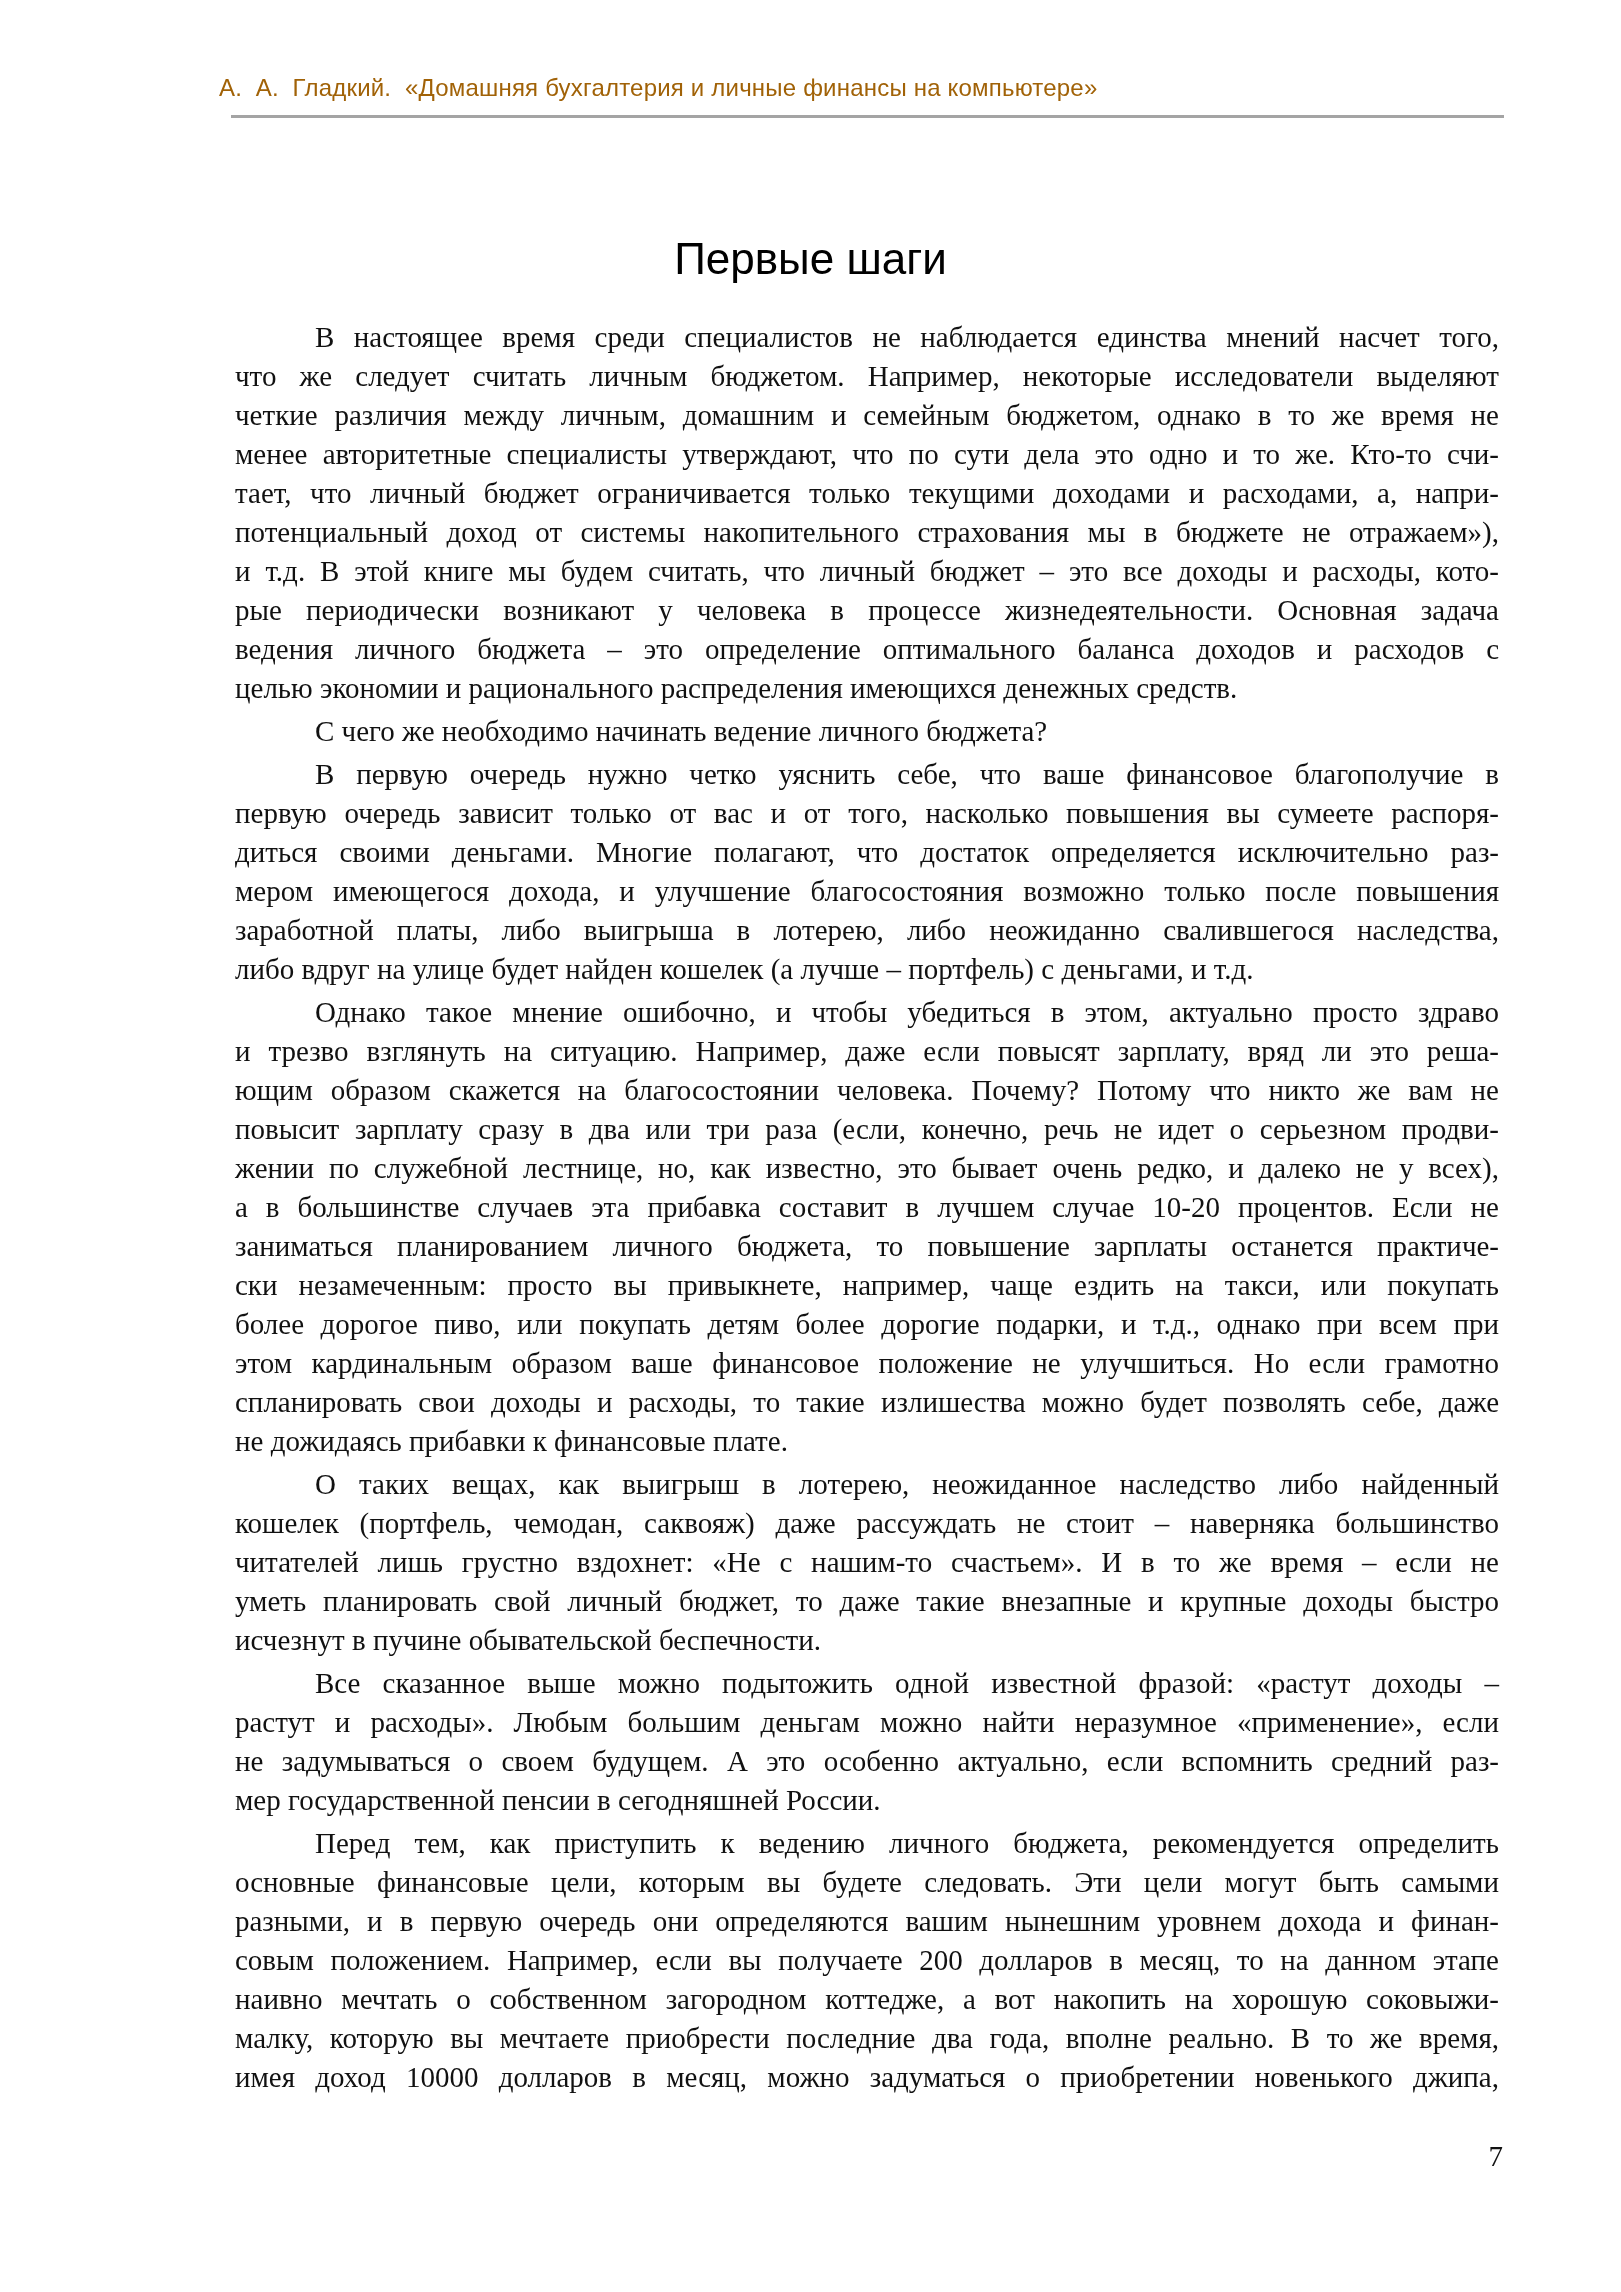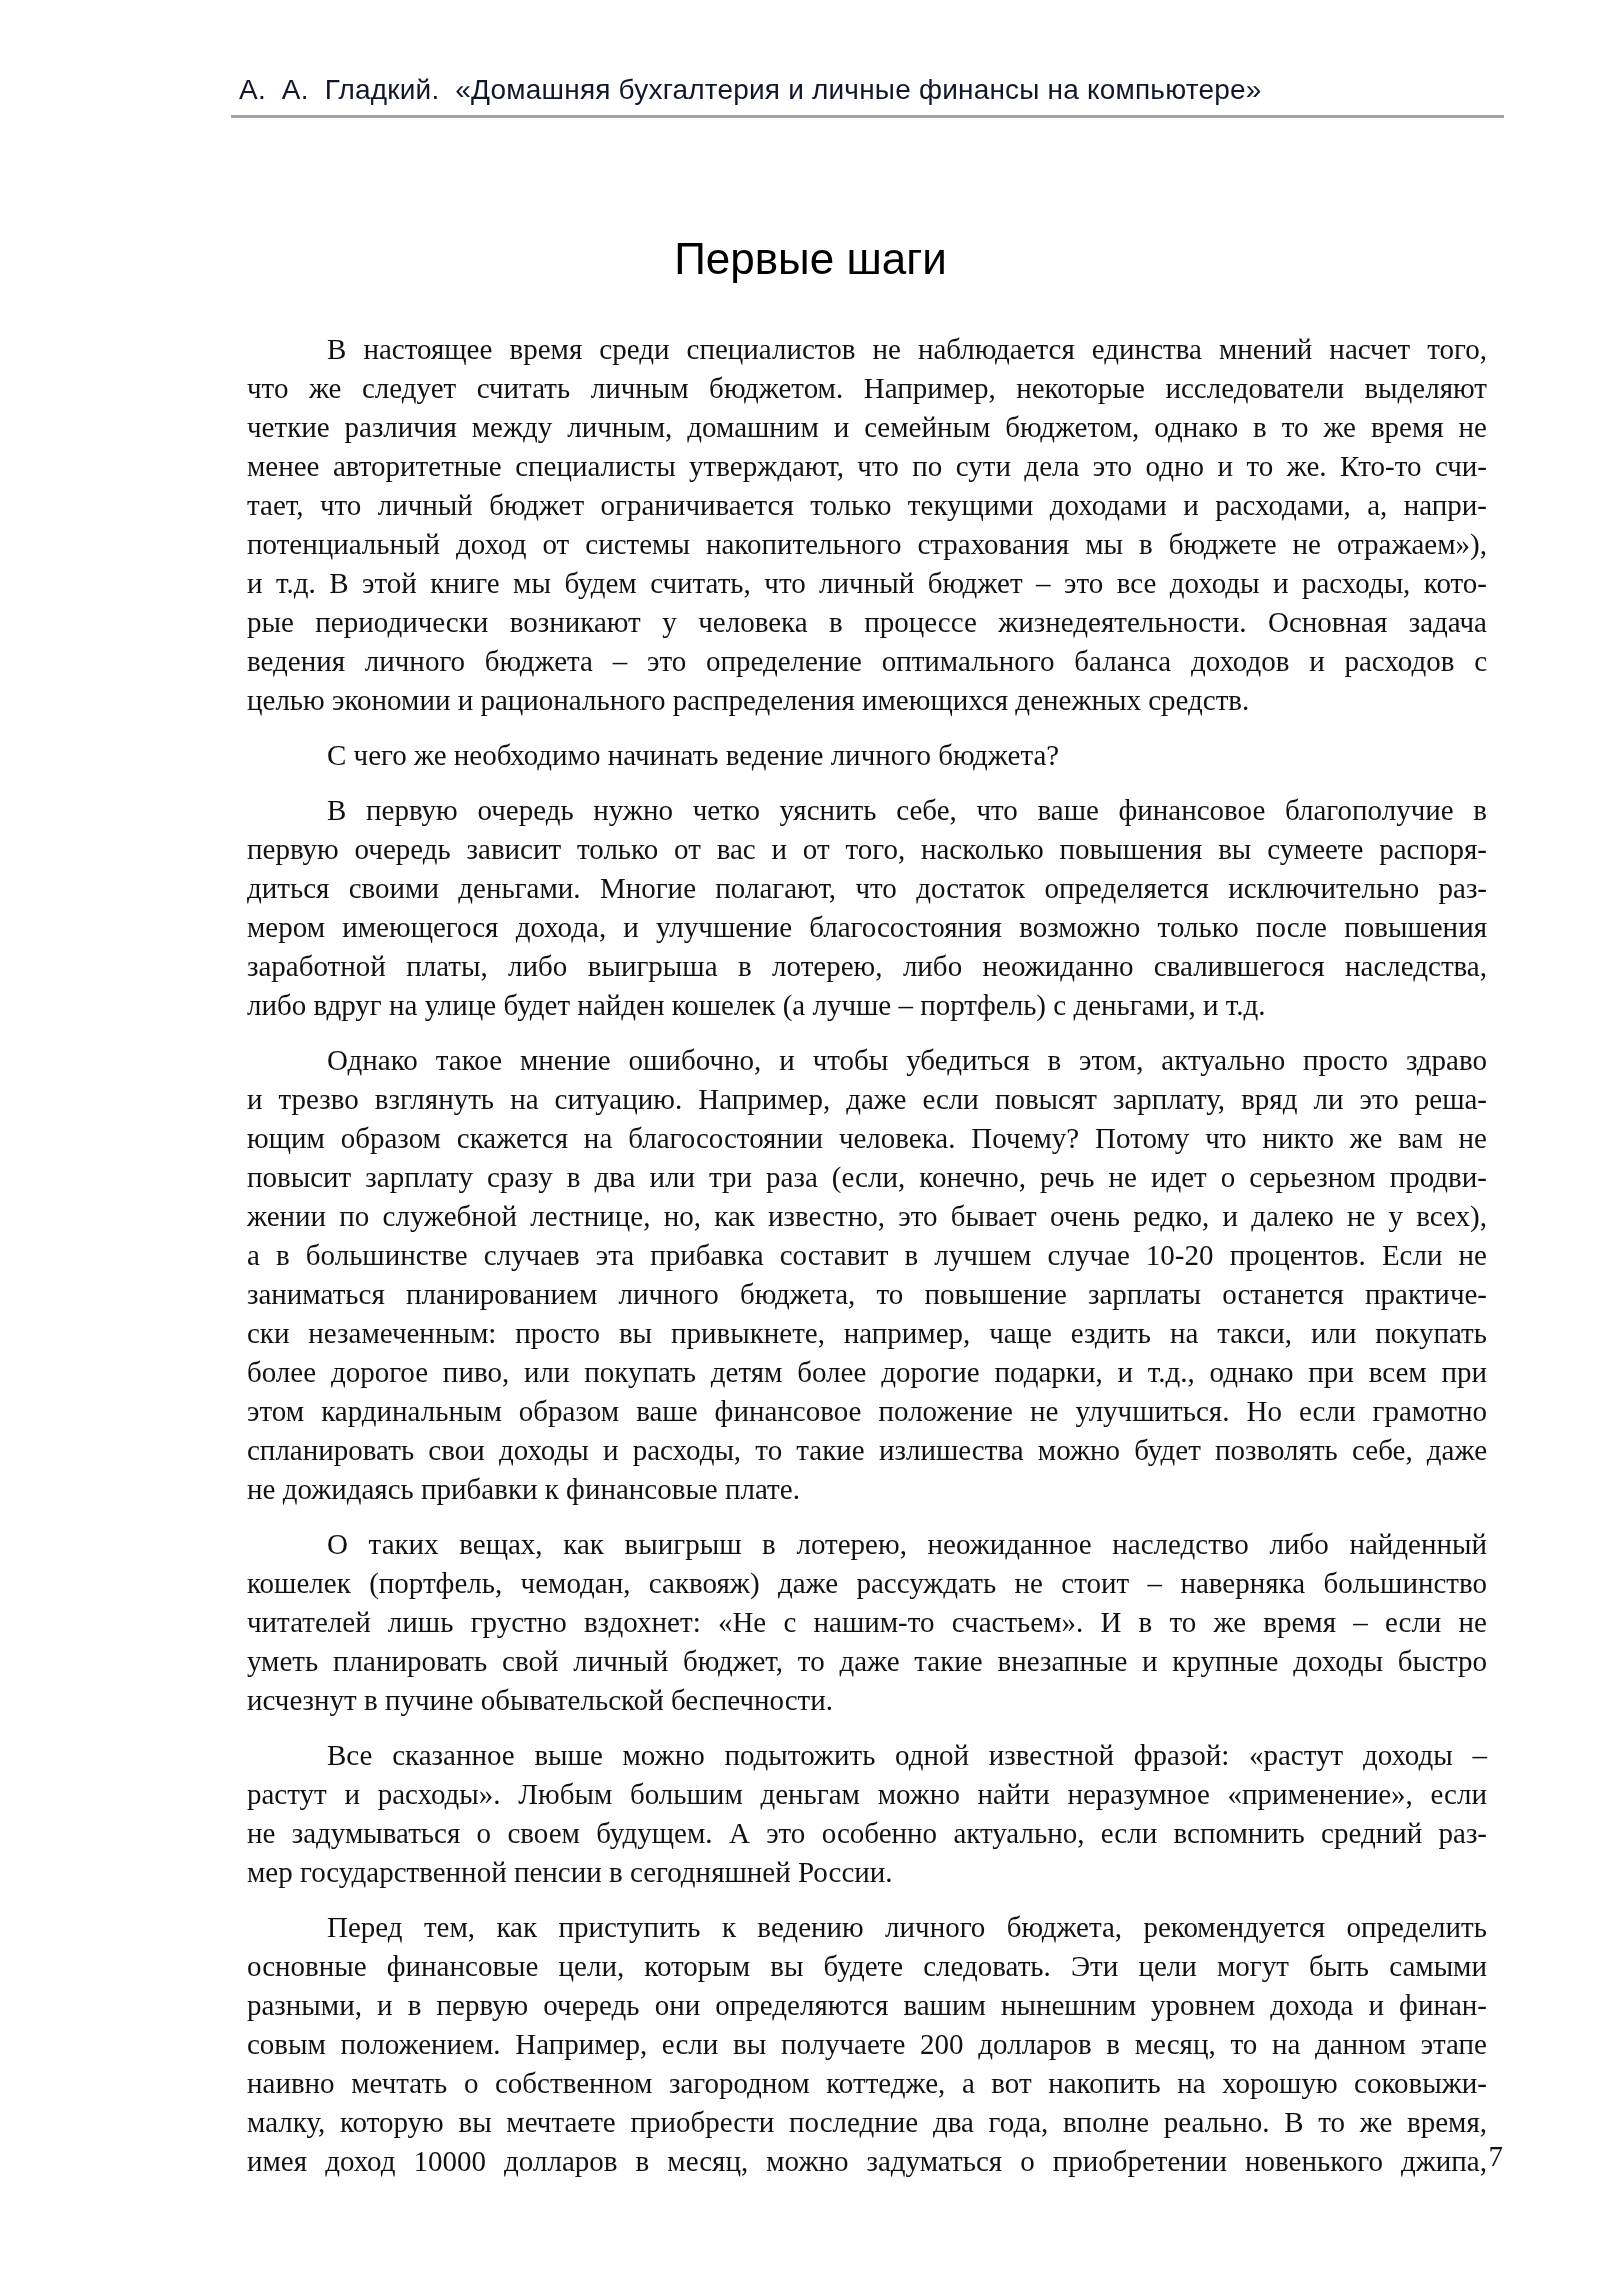--- a/index.html
+++ b/index.html
@@ -1,37 +1,37 @@
 <!DOCTYPE html>
 <html><head>
 <meta charset="utf-8">
 <style>
   html, body { margin: 0; padding: 0; background: #ffffff; }
   body { width: 1621px; height: 2293px; position: relative; overflow: hidden; }
   .running-head {
-    position: absolute; left: 239px; top: 74px;
+    position: absolute; left: 219px; top: 74px;
     font-family: "Liberation Sans", sans-serif;
-    font-size: 28px; color: #0f172a; letter-spacing: 0.2px;
+    font-size: 24px; color: #a16207; letter-spacing: 0.2px;
     white-space: pre;
   }
   .head-rule {
     position: absolute; left: 231px; top: 115px; width: 1273px; height: 2.9px;
     background: #a4a4a4;
   }
   .chapter-title {
     position: absolute; left: 0; width: 1621px; top: 231px;
     text-align: center;
     font-family: "Liberation Sans", sans-serif; font-weight: normal;
     font-size: 44px; color: #000; margin: 0; line-height: 55px;
   }
   .body-text {
     position: absolute; left: 231px; top: 314px; width: 1272px;
     font-family: "Liberation Serif", serif; font-size: 29px; color: #111;
   }
-  .para { margin: 16px; }
+  .para { margin: 4px; }
   .para + .para { margin-top: 0; }
   .line {
     display: block; height: 39px; line-height: 39px;
     text-align: justify; text-align-last: justify;
     white-space: nowrap; overflow: visible;
   }
   .line.first { padding-left: 80px; }
   .line.last { text-align-last: left; }
   .page-number {
     position: absolute; left: 1451px; width: 52px; top: 2137px;

